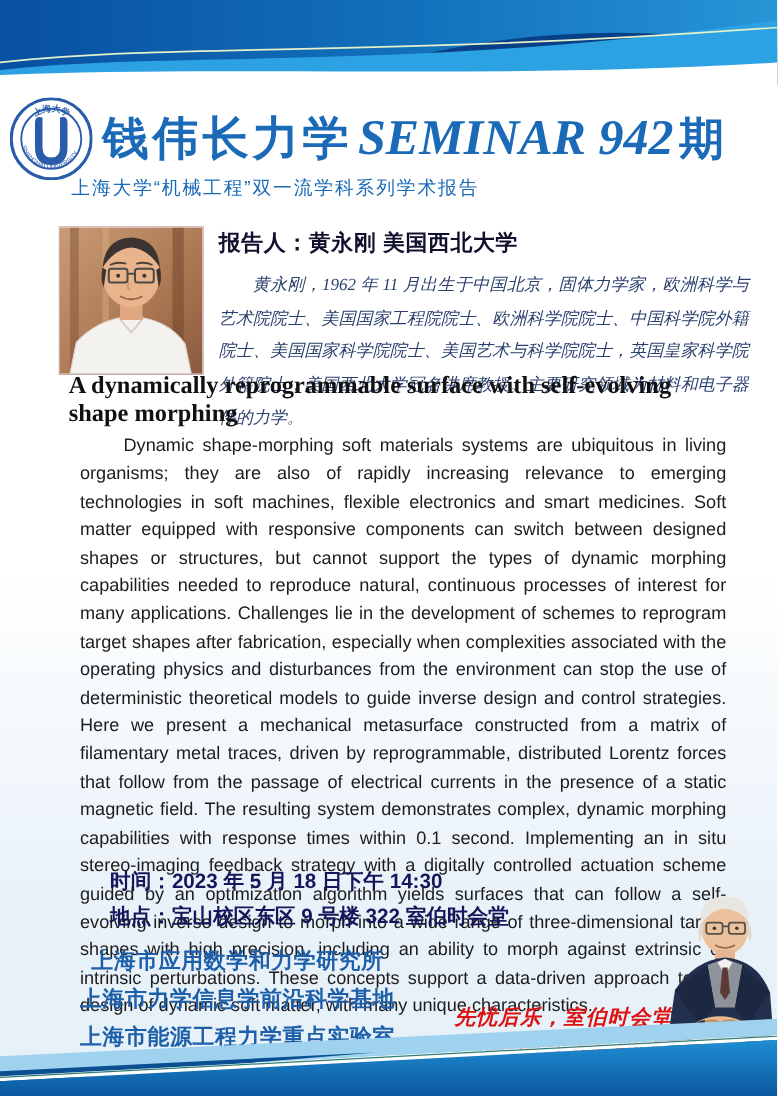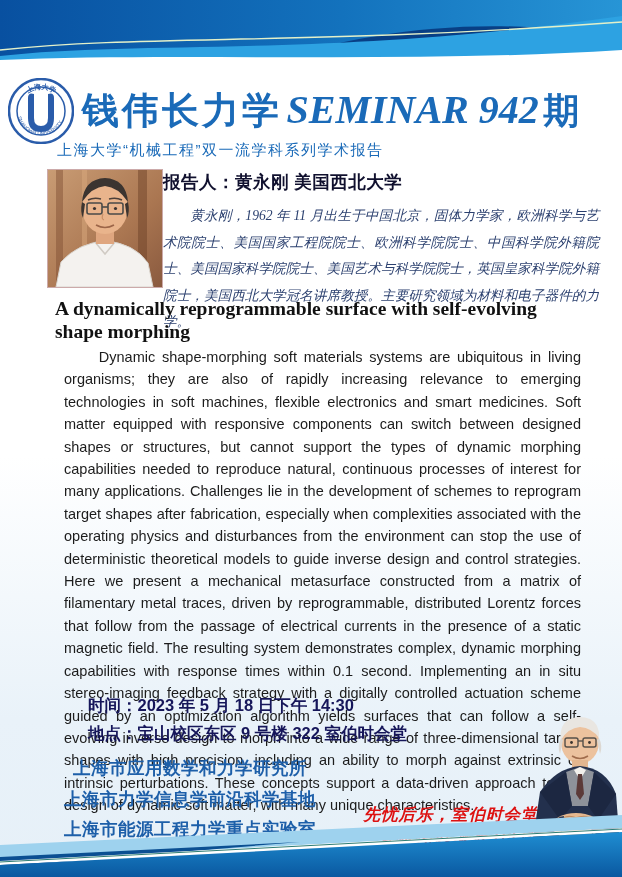--- a/index.html
+++ b/index.html
@@ -39,22 +39,22 @@
     font-size: 36px; font-weight: 900; font-family: "DejaVu Sans", sans-serif;
   }
 
   .subtitle {
     position: absolute; top: 141px; left: 57px;
     font-size: 15px; font-weight: normal; color: #1a6ab8; letter-spacing: 1.5px;
   }
 
   
   .speaker-row {
-    position: absolute; top: 169px; left: 47px; width: 552px;
-    display: flex;  justify-content: flex-end;
+    position: absolute; top: 181px; left: 47px; width: 552px;
+    display: flex; gap: 12px; justify-content: flex-end;
   }
   .speaker-photo { width: 116px; height: 119px; flex: none; border: 1px solid #caa; }
   .speaker-photo svg { display: block; }
   .speaker-text { flex: 1; min-width: 0; }
   .speaker-heading {
     font-size: 17.5px; font-weight: bold; color: #10102e;
     margin: 1px 0 9px 0; letter-spacing: 0.5px;
   }
   .speaker-bio {
     font-family: "Liberation Serif", serif; font-style: italic;

